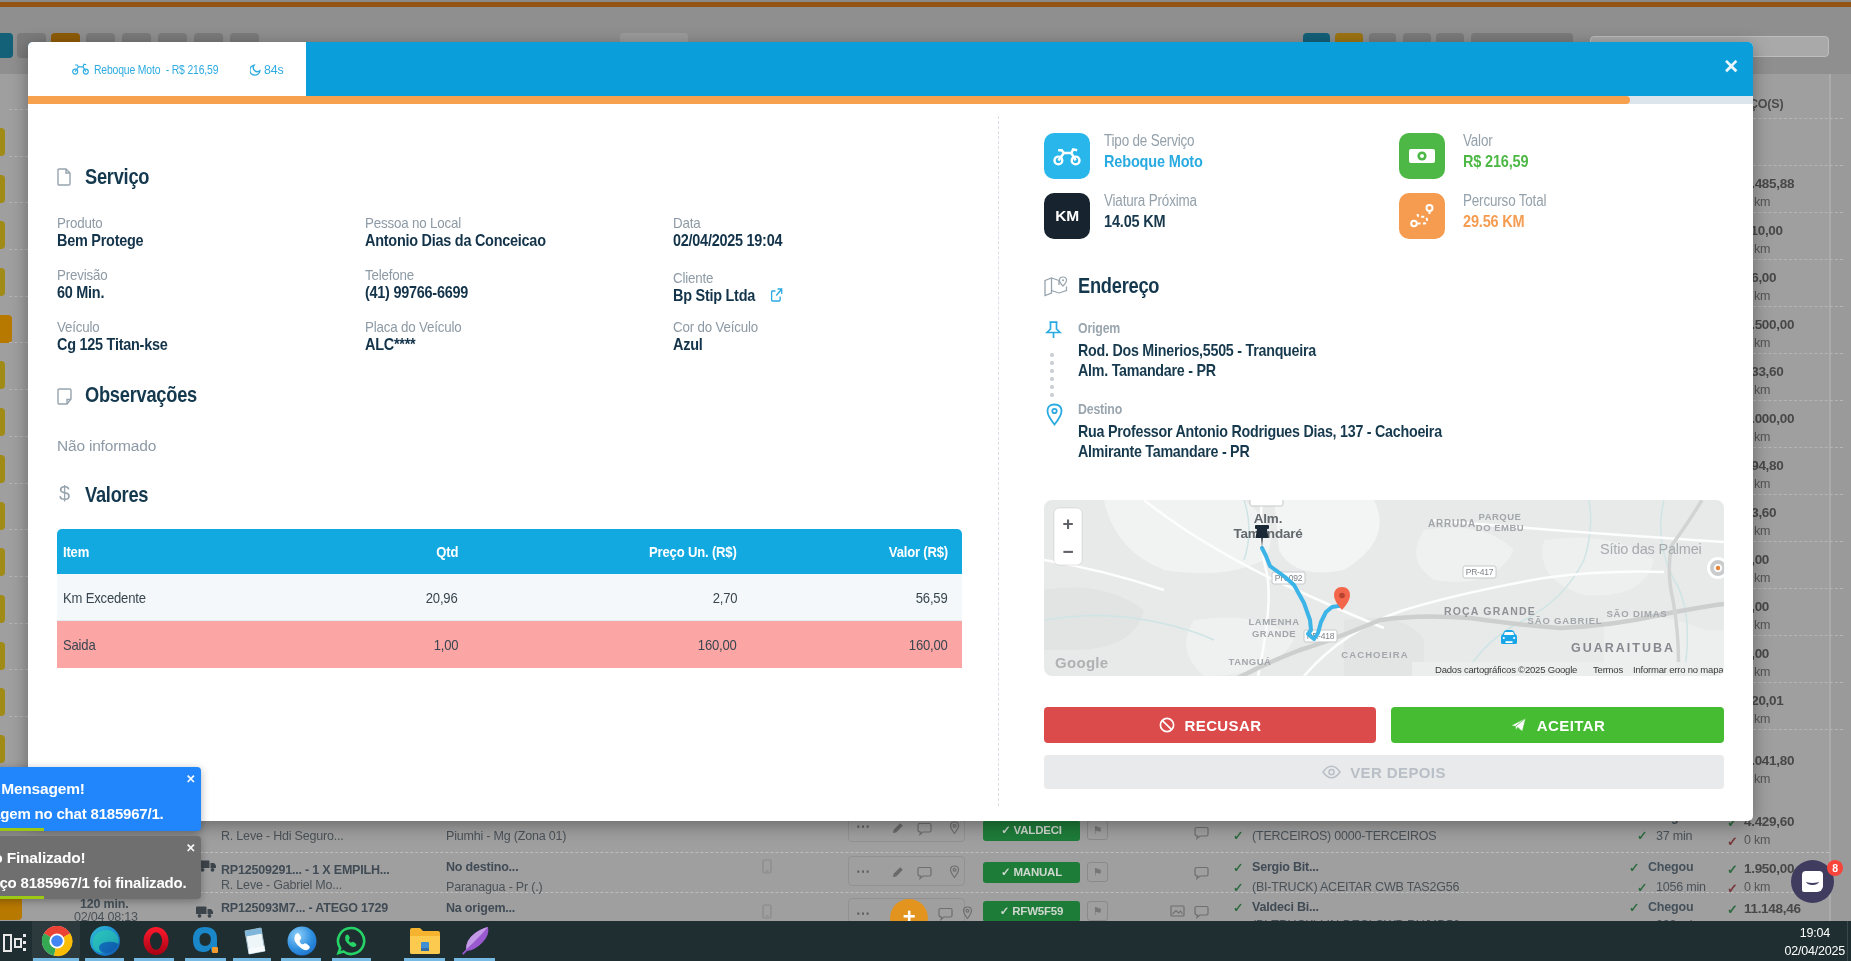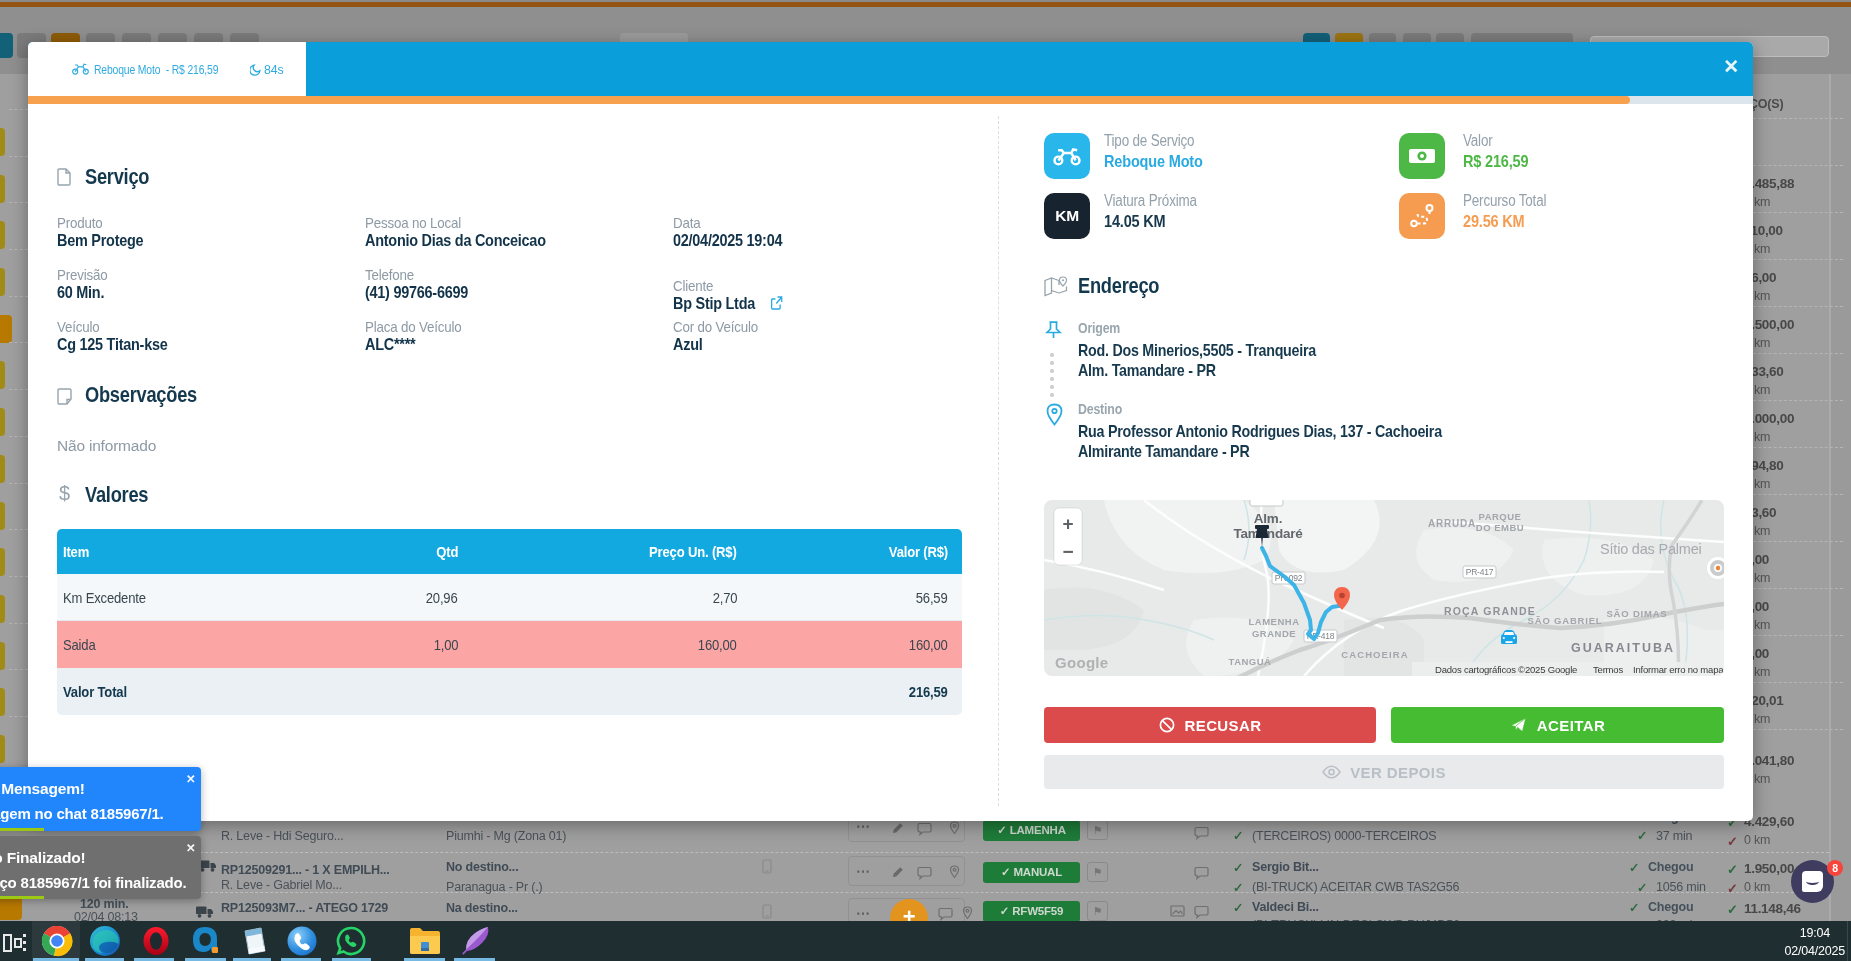--- a/index.html
+++ b/index.html
@@ -104,21 +104,21 @@
 <div class="dashrow" style="left:9px;top:669px;width:19px"></div>
 <div class="chip" style="left:-4px;top:735px;width:9px;height:28px;background:#a08b17"></div>
 <div class="dashrow" style="left:9px;top:716px;width:19px"></div>
 <div class="dashrow" style="left:0;top:852px;width:1829px;border-color:#bdbdbd"></div>
 <div class="dashrow" style="left:0;top:892px;width:1829px;border-color:#bdbdbd"></div>
 <div class="chip" style="left:-6px;top:858px;width:28px;height:62px;background:#b87900"></div>
 <div class="ab" style="left:221px;top:810px;font-size:12.5px;font-weight:bold;color:#404b55">8188888/1 - ESTRADA</div>
 <div class="ab" style="left:446px;top:810px;font-size:12.5px;font-weight:bold;color:#404b55">No destino...</div>
 <div class="ab" style="left:221px;top:829px;font-size:12.5px;color:#4a5258">R. Leve - Hdi Seguro...</div>
 <div class="ab" style="left:446px;top:829px;font-size:12.5px;color:#4a5258">Piumhi - Mg (Zona 01)</div>
-<div class="ab" style="left:983px;top:820px;width:97px;height:21px;background:#1e7c39;border-radius:3px;color:#cfd8cf;font-size:11.5px;font-weight:bold;line-height:21px;text-align:center">✓ LAMENHA</div>
+<div class="ab" style="left:983px;top:820px;width:97px;height:21px;background:#1e7c39;border-radius:3px;color:#cfd8cf;font-size:11.5px;font-weight:bold;line-height:21px;text-align:center">✓ VALDECI</div>
 <div class="ab" style="left:1087px;top:820px;width:21px;height:20px;border:1px solid #8a8a8a;border-radius:3px;color:#777;font-size:11px;text-align:center;line-height:19px">⚑</div>
 <svg class="ab" style="left:1194px;top:826px" width="15" height="14" viewBox="0 0 15 14" fill="none" stroke="#6f6f6f" stroke-width="1.2">
       <path d="M2.5 1.5 L12.5 1.5 Q14 1.5 14 3 L14 8.5 Q14 10 12.5 10 L6 10 L3 12.5 L3.5 10 Q1 10 1 8 L1 3 Q1 1.5 2.5 1.5 Z"></path>
     </svg>
 <div class="ab" style="left:1233px;top:828px;font-size:12.5px;color:#2e6b40;font-weight:bold">✓</div>
 <div class="ab" style="left:1252px;top:829px;font-size:12.5px;color:#4a5258">(TERCEIROS) 0000-TERCEIROS</div>
 <div class="ab" style="left:1629px;top:810px;font-size:12.5px;color:#2e6b40;font-weight:bold">✓</div>
 <div class="ab" style="left:1648px;top:810px;font-size:12.5px;font-weight:bold;color:#44505a">Chegou</div>
 <div class="ab" style="left:1637px;top:828px;font-size:12.5px;color:#2e6b40;font-weight:bold">✓</div>
 <div class="ab" style="left:1656px;top:829px;font-size:12.5px;color:#4a5258">37 min</div>
@@ -177,21 +177,21 @@
 <div class="ab" style="left:1656px;top:880px;font-size:12.5px;color:#4a5258">1056 min</div>
 <div class="ab" style="left:74px;top:910px;font-size:12.5px;color:#4a5258">02/04 08:13</div>
 <svg class="ab" style="left:195px;top:905px" width="19" height="14" viewBox="0 0 19 14">
       <path d="M1 2.5 Q1 1.5 2 1.5 L10.5 1.5 Q11.5 1.5 11.5 2.5 L11.5 9 L1 9 Z" fill="#3c444b"></path>
       <path d="M12.5 4 L16 4 L18 6.5 L18 9 L12.5 9 Z" fill="#3c444b"></path>
       <circle cx="4.5" cy="10.8" r="1.9" fill="#3c444b"></circle>
       <circle cx="14.5" cy="10.8" r="1.9" fill="#3c444b"></circle>
     </svg>
 <div class="ab" style="left:221px;top:901px;font-size:12.5px;font-weight:bold;color:#404b55">RP125093M7... - ATEGO 1729</div>
 <div class="ab" style="left:221px;top:919px;font-size:12.5px;color:#4a5258">R. Pesado - Jonathan S.</div>
-<div class="ab" style="left:446px;top:901px;font-size:12.5px;font-weight:bold;color:#404b55">Na destino...</div>
+<div class="ab" style="left:446px;top:901px;font-size:12.5px;font-weight:bold;color:#404b55">Na origem...</div>
 <div class="ab" style="left:446px;top:919px;font-size:12.5px;color:#4a5258">Joao Monlevade&nbsp;&nbsp;&nbsp;&nbsp;(Cruzeiro Celeste)</div>
 <svg class="ab" style="left:762px;top:904px" width="10" height="15" viewBox="0 0 10 15" fill="none" stroke="#8a8a8a" stroke-width="1.2">
       <rect x="1" y="1" width="8" height="13" rx="1.5"></rect>
       <path d="M3.5 12 L6.5 12"></path>
     </svg>
 <div class="ab" style="left:856px;top:905px;width:20px;color:#5f5f5f;font-size:14px;font-weight:bold">⋯</div>
 <div class="ab" style="left:890px;top:899px;width:38px;height:38px;border-radius:50%;background:#e2941f;color:#fff;font-size:22px;text-align:center;line-height:36px;font-weight:bold">+</div>
 <svg class="ab" style="left:938px;top:907px" width="15" height="14" viewBox="0 0 15 14" fill="none" stroke="#6f6f6f" stroke-width="1.2">
       <path d="M2.5 1.5 L12.5 1.5 Q14 1.5 14 3 L14 8.5 Q14 10 12.5 10 L6 10 L3 12.5 L3.5 10 Q1 10 1 8 L1 3 Q1 1.5 2.5 1.5 Z"></path>
     </svg>
@@ -339,21 +339,21 @@
       <div class="fvalue">02/04/2025 19:04</div>
     </div>
 <div class="field" style="left:29px;top:225px">
       <div class="flabel">Previsão</div>
       <div class="fvalue">60 Min.</div>
     </div>
 <div class="field" style="left:337px;top:225px">
       <div class="flabel">Telefone</div>
       <div class="fvalue">(41) 99766-6699</div>
     </div>
-<div class="field" style="left:645px;top:236px">
+<div class="field" style="left:645px;top:228px">
       <div class="flabel">Cliente</div>
       <div class="fvalue">Bp Stip Ltda
   <svg style="margin-left:14px;vertical-align:-1px" width="14" height="14" viewBox="0 0 14 14" fill="none" stroke="#29abe2" stroke-width="1.6">
     <path d="M11 8.5 L11 12 Q11 13 10 13 L2 13 Q1 13 1 12 L1 4 Q1 3 2 3 L5.5 3"></path>
     <path d="M8 1 L13 1 L13 6 M13 1 L6.5 7.5" stroke-width="1.7"></path>
   </svg></div>
     </div>
 <div class="field" style="left:29px;top:277px">
       <div class="flabel">Veículo</div>
       <div class="fvalue">Cg 125 Titan-kse</div>
@@ -388,26 +388,20 @@
         <div class="vc2"><i class="txr">20,96</i></div>
         <div class="vc3"><i class="txr">2,70</i></div>
         <div class="vc4"><i class="txr">56,59</i></div>
   </div>
   <div class="vrow" style="background:#fca5a5">
     <div class="vc1"><i class="tx">Saida</i></div>
         <div class="vc2"><i class="txr">1,00</i></div>
         <div class="vc3"><i class="txr">160,00</i></div>
         <div class="vc4"><i class="txr">160,00</i></div>
   </div>
-  <div class="vrow" style="background:#eaf0f4;font-weight:bold;color:#14384d;border-radius:0 0 5px 5px">
-    <div class="vc1"><i class="tx">Valor Total</i></div>
-        <div class="vc2"></div>
-        <div class="vc3"></div>
-        <div class="vc4"><i class="txr">216,59</i></div>
-  </div>
 </div>
 
 <div class="tile" style="left:1016px;top:91px;background:#29b6ea">
   <svg style="position:absolute;left:9px;top:13px" width="28" height="20" viewBox="0 0 18 13" fill="none" stroke="#fff" stroke-width="1.6">
     <circle cx="3.4" cy="9.4" r="2.5"></circle>
         <circle cx="14.6" cy="9.4" r="2.5"></circle>
     <path d="M3.4 9.4 L7 4.6 L11.8 4.6 L14.6 9.4 M7 4.6 L5.6 2.8 L3.2 2.8 M11.8 4.6 L13 2.2 L15.6 2.8"></path>
   </svg>
 </div>
 <div class="ab" style="left:1076px;top:90px">

